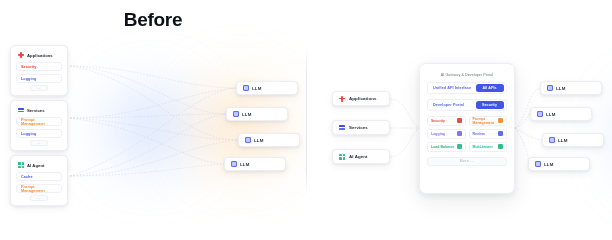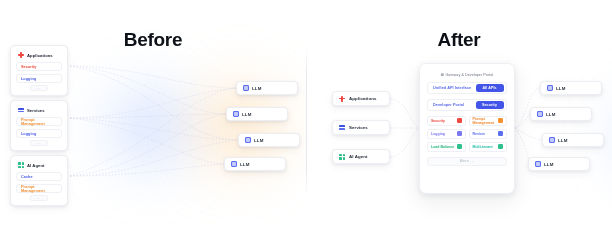--- a/index.html
+++ b/index.html
@@ -19,21 +19,20 @@
     position:absolute; left:306px; top:48px; width:1px; height:148px;
     background: linear-gradient(to bottom, rgba(220,223,232,0) 0%, #e4e7ee 18%, #e4e7ee 82%, rgba(220,223,232,0) 100%);
     z-index: 6;
   }
 
   .title {
     position:absolute; left:0; right:0; top:9px;
     text-align:center;
     font-size:19px; font-weight:700; letter-spacing:-0.3px;
     color:#0d1117;
-    margin-top:20px;
   }
 
   
   .glow { position:absolute; border-radius:50%; filter: blur(26px); pointer-events:none; }
   .glow.blue   { background: radial-gradient(circle, rgba(150,185,255,0.55) 0%, rgba(150,185,255,0.0) 70%); }
   .glow.orange { background: radial-gradient(circle, rgba(255,196,120,0.50) 0%, rgba(255,196,120,0.0) 70%); }
 
   .l-glow-b { left:92px;  top:72px;  width:115px; height:112px; }
   .l-glow-o { left:175px; top:66px;  width:128px; height:122px; }
   .r-glow-b { left:298px; top:78px;  width:120px; height:118px; }
@@ -257,21 +256,20 @@
     <div class="node llm" style="left:224px; top:157px; width:62px;">
       <span class="llm-ico"></span>
       <span class="lbl">LLM</span>
     </div>
   </div>
 
   <div class="divider"></div>
 
   <div class="panel right">
 
-    <div class="title">After</div>
 
     <div class="glow blue r-glow-b"></div>
 
     <svg class="edges" viewBox="0 0 306 224">
       <g fill="none" stroke="#c9cbe6" stroke-width="0.5" stroke-dasharray="1.6 1.6" opacity="0.75">
         <path d="M84,99  C100,99  104,122 113,128"></path>
         <path d="M84,128 C96,128  104,128 113,128"></path>
         <path d="M84,157 C100,157 104,135 113,128"></path>
         <path d="M209,128 C220,122 222,90  234,88"></path>
         <path d="M209,128 C218,126 222,114 224,114"></path>

